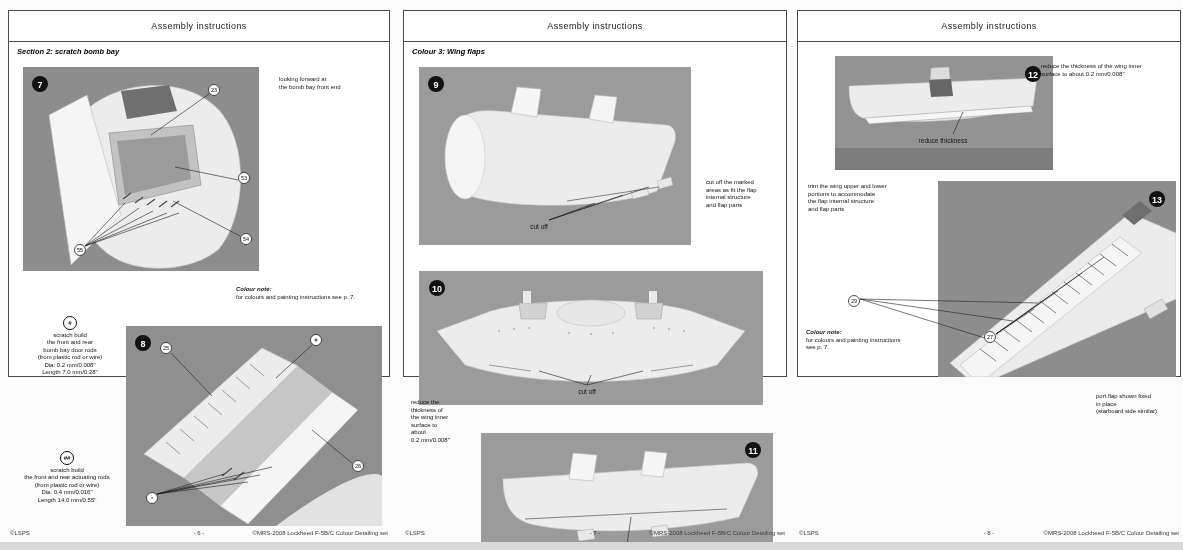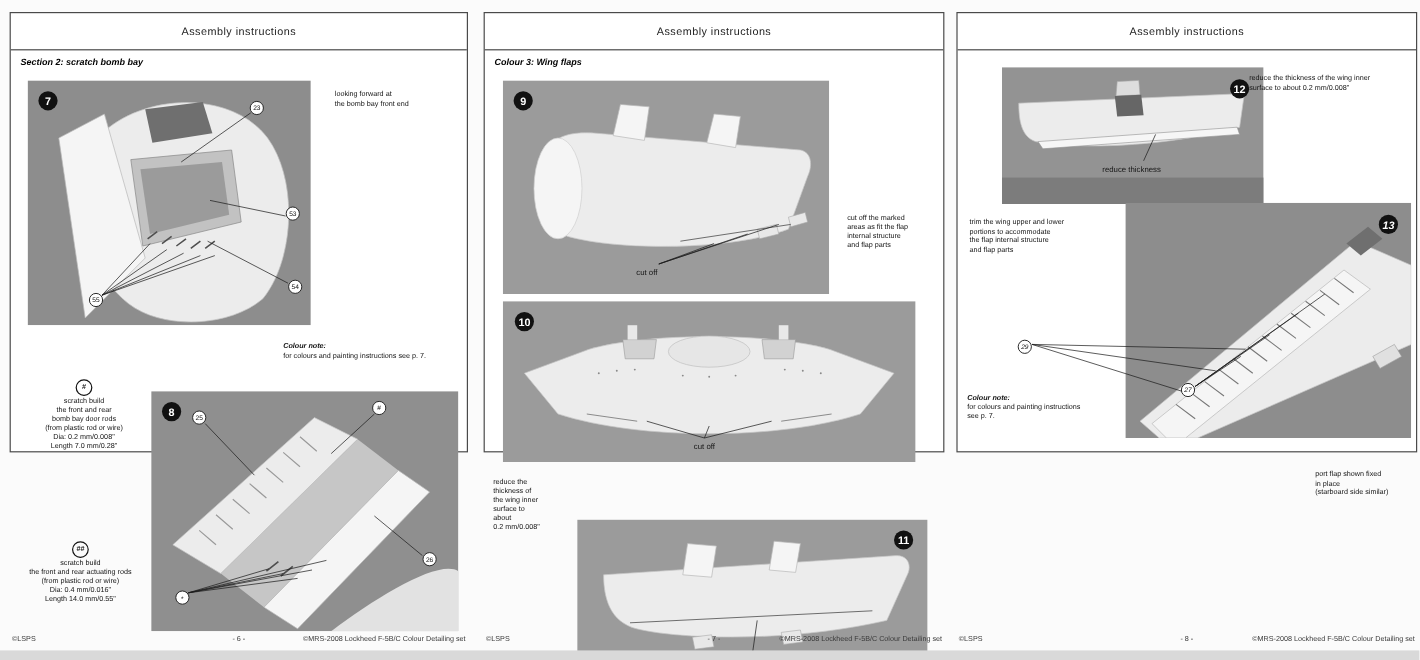--- a/index.html
+++ b/index.html
@@ -171,21 +171,21 @@
       <path class="cl" d="M130,153 L176,136 M130,153 L204,128 M130,153 L230,120"></path>
       <text class="lbl" x="120" y="162">cut off</text>
     </svg>
   </div>
 
   <div class="note" style="left:302px;top:168px;width:78px;">cut off the marked
 areas as fit the flap
 internal structure
 and flap parts</div>
 
-  <div class="fig" style="left:15px;top:240px;">
+  <div class="fig" style="left:15px;top:260px;">
     <svg width="344" height="134" viewBox="0 0 344 134">
       <rect width="344" height="134" fill="#9b9b9b"></rect>
       <path class="part" d="M18,60 L72,40 C120,26 224,26 272,40 L326,60 L298,94 C230,116 114,116 46,94 Z"></path>
       <ellipse cx="172" cy="42" rx="34" ry="13" fill="#e6e6e6" stroke="#c0c0c0" stroke-width="0.6"></ellipse>
       <polygon points="100,32 128,32 126,48 102,48" fill="#d2d2d2" stroke="#999" stroke-width="0.5"></polygon>
       <polygon points="216,32 244,32 242,48 218,48" fill="#d2d2d2" stroke="#999" stroke-width="0.5"></polygon>
       <rect x="104" y="20" width="8" height="12" fill="#e8e8e8"></rect>
       <rect x="230" y="20" width="8" height="12" fill="#e8e8e8"></rect>
       <path d="M70,94 L112,100 M232,100 L274,94" stroke="#777" stroke-width="0.7"></path>
       <g fill="#8a8a8a">
@@ -254,21 +254,21 @@
     </svg>
   </div>
 
   <div class="note" style="left:243px;top:52px;width:136px;">reduce the thickness of the wing inner
 surface to about 0.2 mm/0.008"</div>
   <div class="note" style="left:10px;top:172px;width:128px;">trim the wing upper and lower
 portions to accommodate
 the flap internal structure
 and flap parts</div>
 
-  <div class="fig" style="left:40px;top:158px;font-style:italic;">
+  <div class="fig" style="left:40px;top:170px;">
     <svg width="338" height="196" viewBox="0 0 338 196">
       <rect x="100" y="0" width="238" height="196" fill="#8d8d8d"></rect>
       <polygon class="part" points="112,182 292,32 338,52 338,118 160,196 128,196"></polygon>
       <polygon points="284,34 302,20 314,30 296,44" fill="#6f6f6f"></polygon>
       <polygon class="part-light" points="122,184 282,56 304,72 150,196 134,196"></polygon>
       <path d="M142,168 l16,12 M154,158 l16,12 M166,149 l16,12 M178,139 l16,12 M190,130 l16,12 M202,120 l16,12 M214,111 l16,12 M226,101 l16,12 M238,92 l16,12 M250,82 l16,12 M262,73 l16,12 M274,63 l16,12" stroke="#777" stroke-width="0.9"></path>
       <polygon points="306,128 324,118 330,128 312,138" fill="#e0e0e0" stroke="#9a9a9a" stroke-width="0.5"></polygon>
       <g>
         <circle cx="319" cy="18" r="8" fill="#111"></circle>
         <text class="badge" x="319" y="21.5">13</text>

